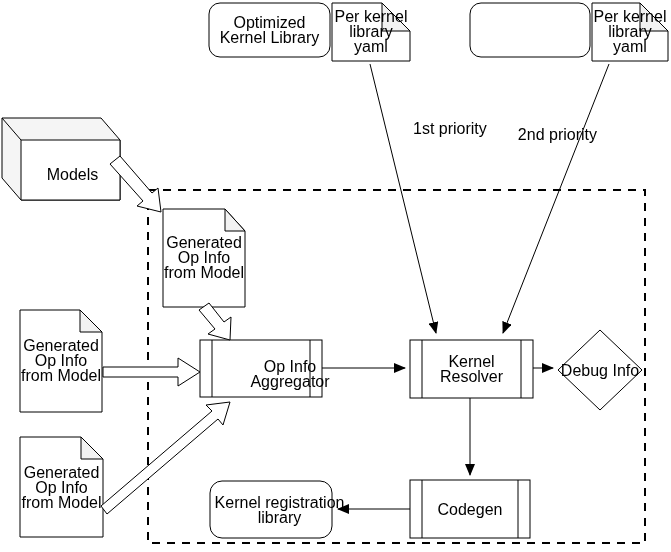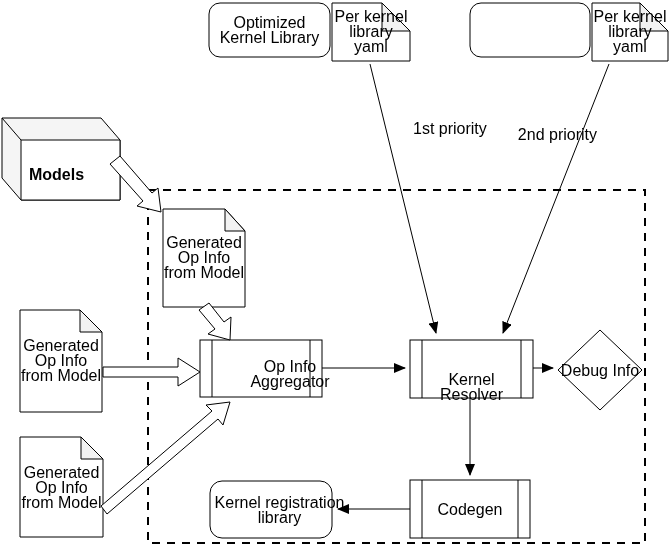--- a/index.html
+++ b/index.html
@@ -109,31 +109,31 @@
 
   <div class="lbl" style="left:333px;top:5px;width:76px;height:52px;">Per kernel library yaml</div>
 
 
   <div class="lbl" style="left:593px;top:5px;width:74px;height:52px;">Per kernel library yaml</div>
 
   <div class="lbl left" style="left:391px;top:120px;width:80px;height:16px;margin-left:22px;">1st priority</div>
 
   <div class="lbl right" style="left:512px;top:126px;width:85px;height:16px;">2nd priority</div>
 
-  <div class="lbl" style="left:7px;top:140px;width:99px;height:68px;font-weight:bold;">Models</div>
+  <div class="lbl" style="left:23px;top:140px;width:99px;height:68px;">Models</div>
 
   <div class="lbl" style="left:162px;top:212px;width:84px;height:90px;">Generated Op Info from Model</div>
 
   <div class="lbl" style="left:19px;top:314px;width:84px;height:92px;">Generated Op Info from Model</div>
 
   <div class="lbl" style="left:19px;top:441px;width:85px;height:92px;">Generated Op Info from Model</div>
 
   <div class="lbl" style="left:213px;top:340px;width:96px;height:68px;padding-left:29px;">Op Info Aggregator</div>
 
-  <div class="lbl" style="left:422px;top:340px;width:99px;height:58px;margin-top:18px;">Kernel Resolver</div>
+  <div class="lbl" style="left:422px;top:340px;width:99px;height:58px;">Kernel Resolver</div>
 
   <div class="lbl" style="left:558px;top:340px;width:84px;height:60px;">Debug Info</div>
 
   <div class="lbl" style="left:422px;top:480px;width:96px;height:58px;">Codegen</div>
 
   <div class="lbl" style="left:210px;top:481px;width:139px;height:57px;">Kernel registration library</div>
 
 </div>
 
 </body></html>

